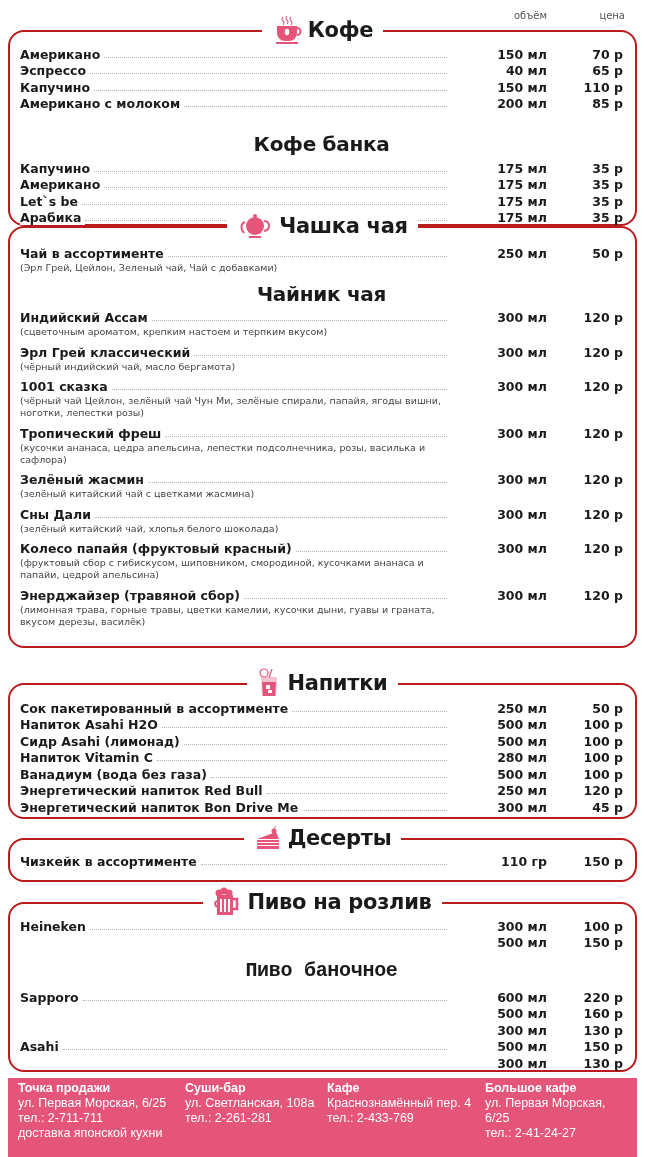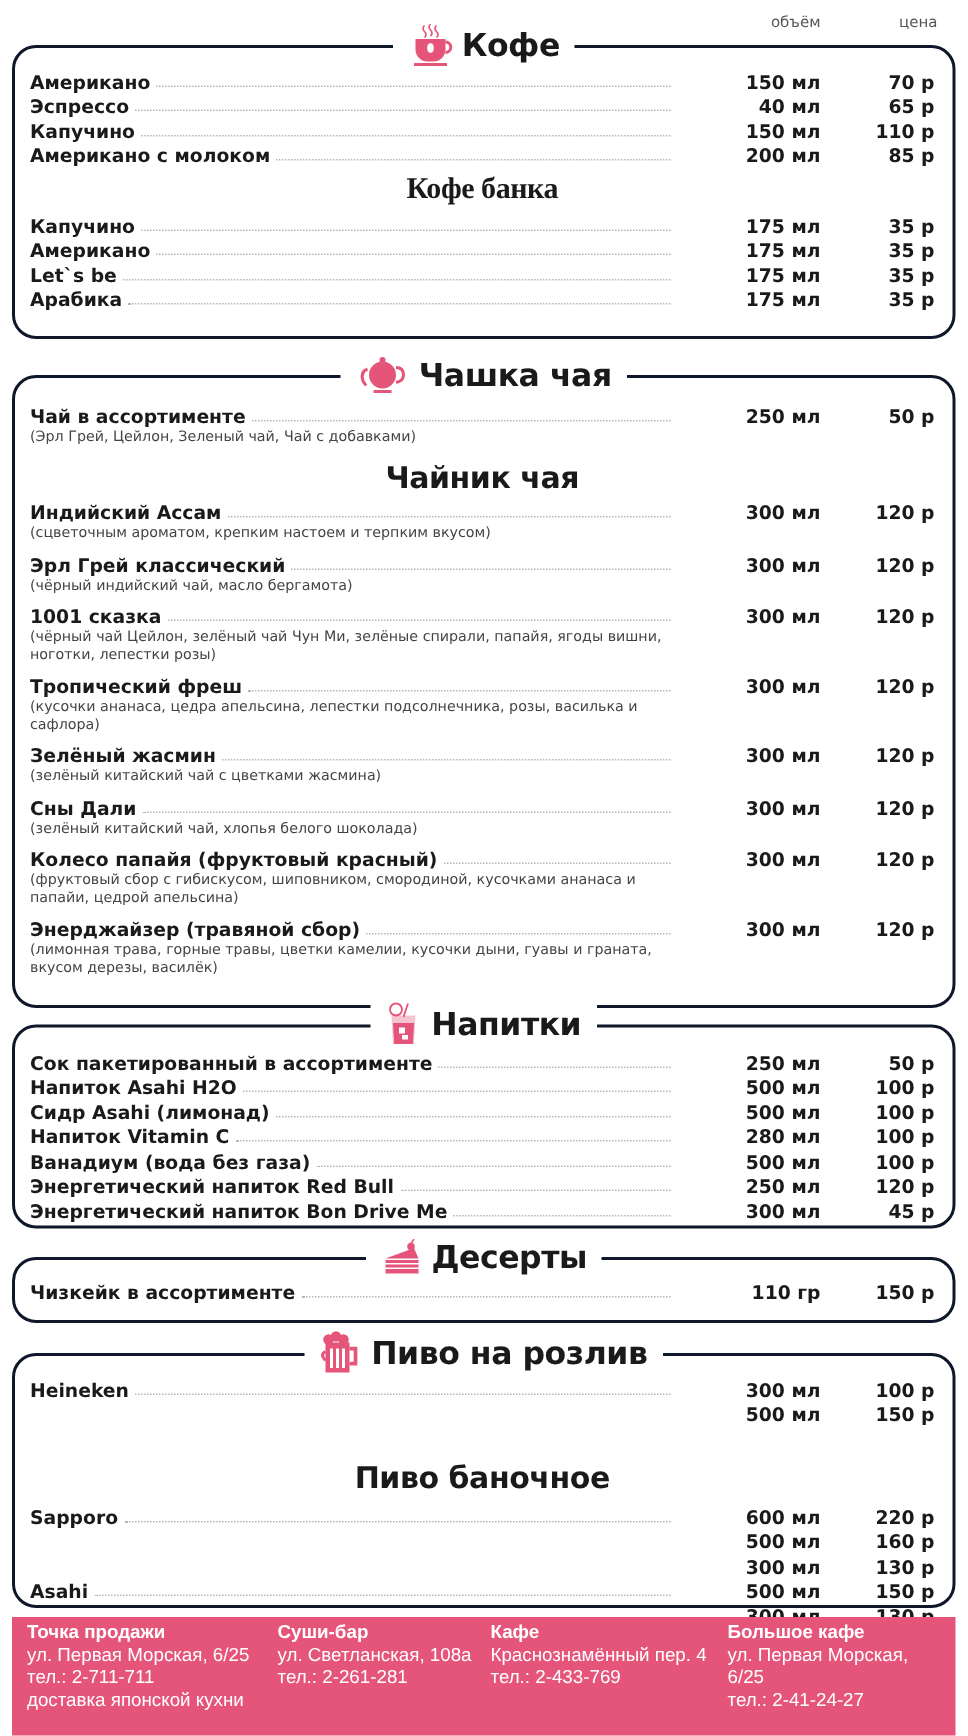--- a/index.html
+++ b/index.html
@@ -1,20 +1,20 @@
 <!DOCTYPE html>
 <html><head>
 <meta charset="utf-8">
 <style>
   * { box-sizing: border-box; margin: 0; padding: 0; }
   body { width: 645px; height: 1157px; background: #fff; font-family: "DejaVu Sans", sans-serif; color: #1a1a1a; position: relative; overflow: hidden; }
   .col-heads { position: absolute; top: 10px; left: 0; width: 645px; height: 14px; font-size: 10px; color: #555; }
   .col-heads .vol { position: absolute; right: 98px; margin-left: 24px; }
   .col-heads .pr { position: absolute; right: 20px; }
-  .box { position: absolute; left: 8px; width: 629px; border: 2px solid #0f172a; border-radius: 16px; }
+  .box { position: absolute; left: 8px; width: 629px; border: 2px solid #b91c1c; border-radius: 16px; }
   .box-title { position: absolute; top: -17px; left: 0; width: 100%; height: 30px; display: flex; justify-content: center; pointer-events: none; }
   .box-title .inner { background: #fff; padding: 0 10px; display: flex; align-items: center; gap: 6px; height: 30px; }
   .box-title .ttl { font-size: 21px; font-weight: bold; color: #1a1a1a; letter-spacing: -0.3px; }
   .icon svg { display: block; }
   .rows { position: absolute; left: 10px; right: 12px; }
   .row { position: relative; height: 16.5px; font-size: 12.5px; font-weight: bold; display: flex; align-items: flex-end; }
   .row .name { white-space: nowrap; padding-right: 4px; background: #fff; }
   .row .dots { flex: 1; border-bottom: 1px dotted #b5b5b5; margin-bottom: 4px; margin-right: 38px; min-width: 6px; }
   .row .dots.empty { border: none; }
   .row .vol { width: 62px; text-align: right; white-space: nowrap; }
@@ -70,21 +70,21 @@
         <span class="dots"></span>
         <span class="vol">150 мл</span>
         <span class="pr">110 р</span>
       </div>
     <div class="row">
         <span class="name">Американо с молоком</span>
         <span class="dots"></span>
         <span class="vol">200 мл</span>
         <span class="pr">85 р</span>
       </div>
-    <div class="subtitle" style="margin-top:0;font-family:Liberation Serif, serif;">Кофе банка</div>
+    <div class="subtitle" style="margin-top:18px;">Кофе банка</div>
     <div class="row">
         <span class="name">Капучино</span>
         <span class="dots"></span>
         <span class="vol">175 мл</span>
         <span class="pr">35 р</span>
       </div>
     <div class="row">
         <span class="name">Американо</span>
         <span class="dots"></span>
         <span class="vol">175 мл</span>
@@ -98,21 +98,21 @@
       </div>
     <div class="row">
         <span class="name">Арабика</span>
         <span class="dots"></span>
         <span class="vol">175 мл</span>
         <span class="pr">35 р</span>
       </div>
   </div>
 </div>
 
-<div class="box" style="top:250px;height:422px;padding-left:47px;">
+<div class="box" style="top:226px;height:422px;padding-left:47px;">
   <div class="box-title">
     <div class="inner">
       <span class="icon">
         <svg width="36" height="28" viewBox="0 0 36 28">
             <path d="M8 10 q-5 2 -3 8 l2 3" stroke="#e5557a" stroke-width="2" fill="none"></path>
             <circle cx="18" cy="14" r="9" fill="#e5557a"></circle>
             <circle cx="18" cy="4" r="2" fill="#e5557a"></circle>
             <path d="M27 9 q5 0 5 5 q0 4 -5 5" stroke="#e5557a" stroke-width="2" fill="none"></path>
             <rect x="12" y="24" width="12" height="2" fill="#e5557a"></rect>
           </svg>
@@ -319,21 +319,21 @@
         <span class="dots"></span>
         <span class="vol">300 мл</span>
         <span class="pr">100 р</span>
       </div>
     <div class="row">
         <span class="name"></span>
         <span class="dots empty"></span>
         <span class="vol">500 мл</span>
         <span class="pr">150 р</span>
       </div>
-    <div class="subtitle" style="margin-top:18px;height:34px;line-height:34px;">Пиво баночное</div>
+    <div class="subtitle" style="margin-top:4px;height:34px;line-height:34px;font-family:Liberation Mono, monospace;">Пиво баночное</div>
     <div class="row">
         <span class="name">Sapporo</span>
         <span class="dots"></span>
         <span class="vol">600 мл</span>
         <span class="pr">220 р</span>
       </div>
     <div class="row">
         <span class="name"></span>
         <span class="dots empty"></span>
         <span class="vol">500 мл</span>

